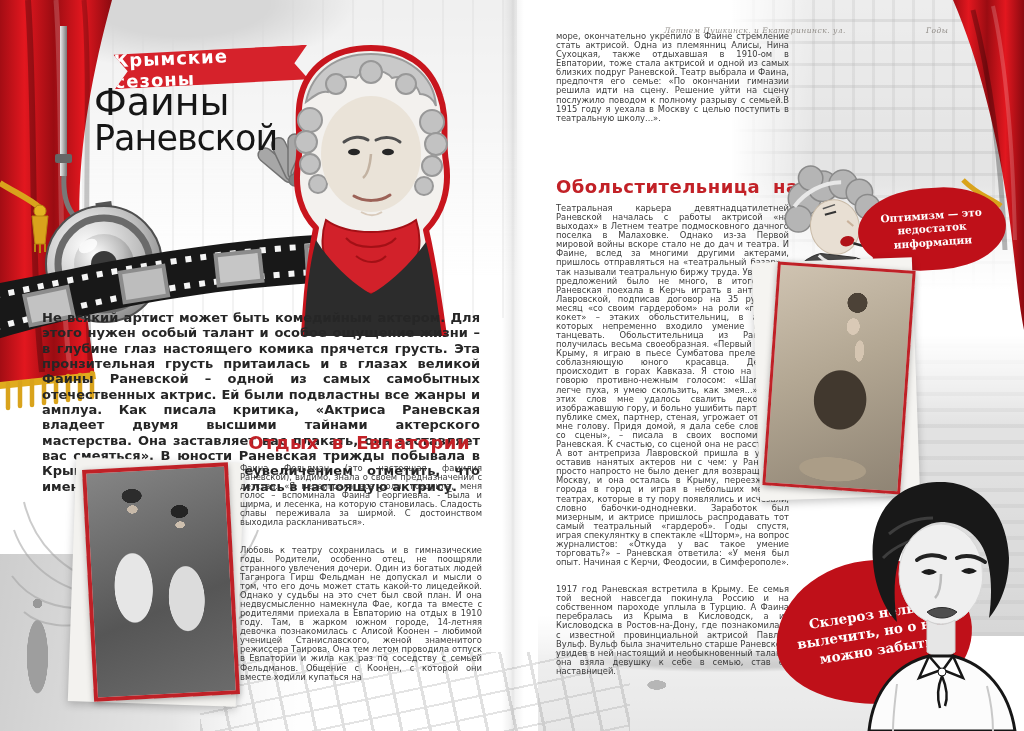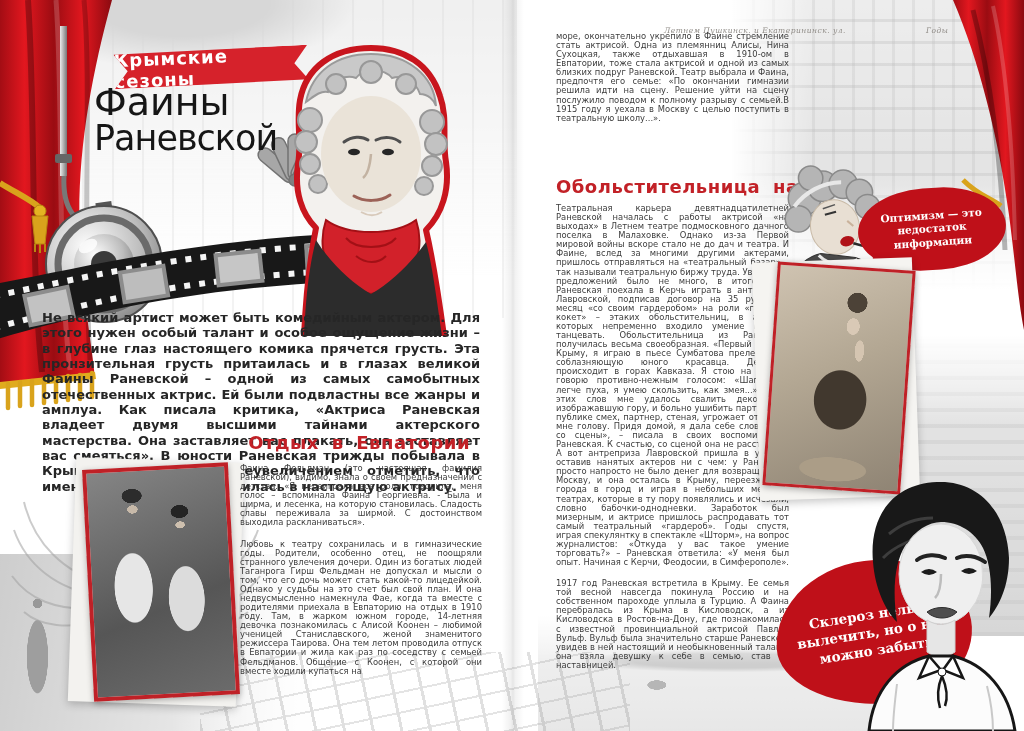--- a/index.html
+++ b/index.html
@@ -60,21 +60,21 @@
   .title{left:94px;top:84px;width:224px;text-align:left;color:#161616;line-height:.98;font-weight:normal}
   .title .l1{font-size:38px}
   .title .l2{font-size:35px;letter-spacing:-1px}
   .intro{left:42px;top:310px;width:438px;font-size:13px;line-height:1.18;font-weight:bold;
     text-align:justify;color:#262626}
   .h-red{color:#c22127;font-weight:bold;font-size:18px;letter-spacing:.5px;word-spacing:6px;white-space:nowrap}
   .h-evp{left:150px;top:432px;width:320px;text-align:right}
   .h-south{left:556px;top:176px;width:233px;text-align:center}
   .body-s{font-size:8.4px;line-height:1.08;text-align:justify;color:#3c3c3c}
   .col-left{left:240px;top:464px;width:242px}
-  .col-left p + p, .col-r2 p + p{margin-top:12px}
+  .col-left p + p, .col-r2 p + p{margin-top:18px}
   .col-r1{left:556px;top:32px;width:233px}
   .col-r2{left:556px;top:204px;width:233px}
 
   
   .sheet1{left:72px;top:460px;width:168px;height:244px;transform:rotate(2deg);
     background:#f3f2ef;box-shadow:0 3px 8px rgba(0,0,0,.22)}
   .photo1{left:88px;top:466px;width:146px;height:232px;transform:rotate(-3deg);
     border:4px solid #bf2127;box-shadow:0 2px 6px rgba(0,0,0,.3);background:
     radial-gradient(ellipse 17px 12px at 32% 11%, #2c2c2c 58%, rgba(0,0,0,0) 60%),
     radial-gradient(ellipse 9px 7px at 32% 17%, #c7b9a9 58%, rgba(0,0,0,0) 60%),

